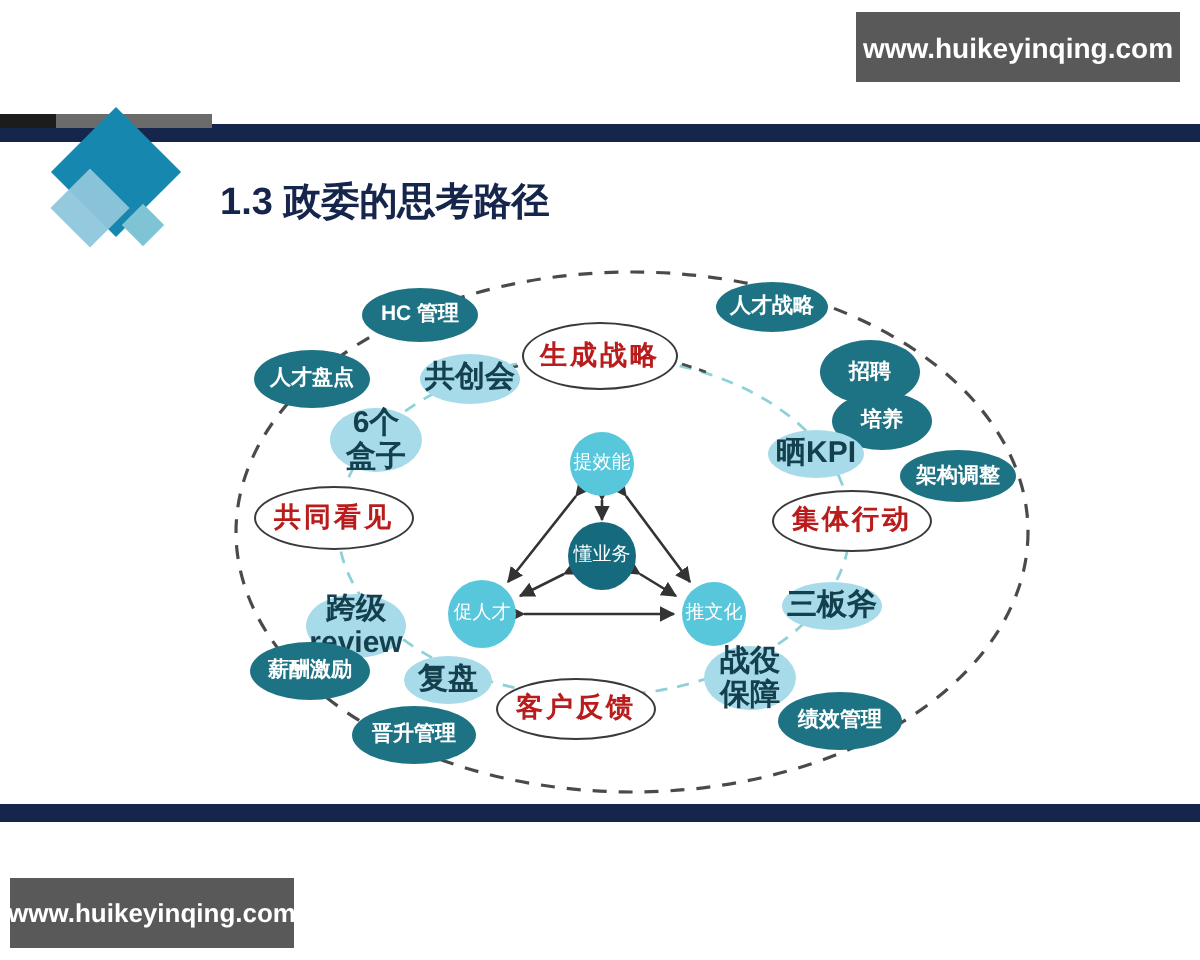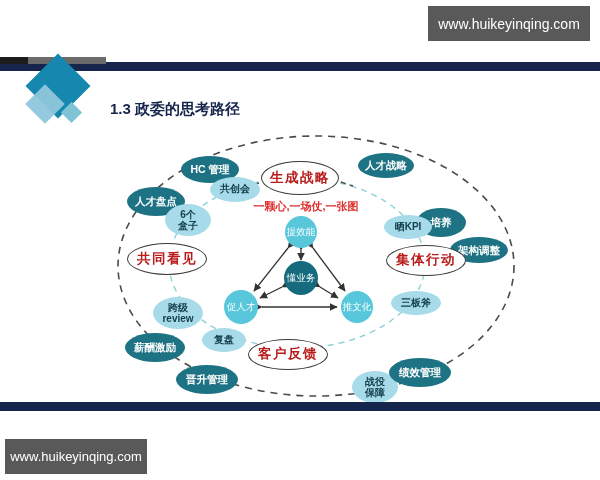--- a/index.html
+++ b/index.html
@@ -1,41 +1,41 @@
 <!DOCTYPE html>
 <html><head>
 <meta charset="utf-8">
 <style>
   * { margin:0; padding:0; box-sizing:border-box; }
   body { font-family:"Liberation Sans","DejaVu Sans",sans-serif; background:#fff; }
   .page { position:relative; width:600px; height:480px; background:#fff; overflow:hidden; }
 
   
-  .site-badge { position:absolute; background:#595959; color:#fff; font-weight:normal;
+  .site-badge { position:absolute; background:#595959; color:#fff; font-weight:bold;
                 display:flex; align-items:center; justify-content:center; }
   .badge-top { left:428px; top:6px; width:162px; height:35px; font-size:14px; }
   .badge-bottom { left:5px; top:439px; width:142px; height:35px; font-size:13px; }
   .top-bar { position:absolute; left:0; top:62px; width:600px; height:9px; background:#16254c; }
   .top-bar-black { position:absolute; left:0; top:57px; width:28px; height:7px; background:#1c1c1c; }
   .top-bar-gray { position:absolute; left:28px; top:57px; width:78px; height:7px; background:#6b6b6b; }
   .bottom-bar { position:absolute; left:0; top:402px; width:600px; height:9px; background:#16254c; }
 
   .diamond { position:absolute; }
   .d-main { left:35px; top:63px; width:46px; height:46px; background:#1687ae; transform:rotate(45deg); }
   .d-light { left:31px; top:90px; width:28px; height:28px; background:#8fc6dc; transform:rotate(45deg); opacity:.95; }
   .d-small { left:64px; top:105px; width:15px; height:15px; background:#7fc4d4; transform:rotate(45deg); }
 
-  .page-title { position:absolute; left:110px; top:100px; font-size:15px; font-weight:bold; color:#16254c; }
+  .page-title { position:absolute; left:110px; top:88px; font-size:19px; font-weight:bold; color:#16254c; }
 
   
   svg.lines { position:absolute; left:0; top:0; }
   .node { position:absolute; display:flex; align-items:center; justify-content:center;
           text-align:center; border-radius:50%; white-space:pre-line; line-height:1.15; }
-  .n-dark { background:#1d7383; color:#fff; font-weight:bold; font-size:10.5px;margin-top:12px; }
-  .n-light { background:#a7dbe9; color:#14404e; font-weight:bold; font-size:10px; }
+  .n-dark { background:#1d7383; color:#fff; font-weight:bold; font-size:10.5px; }
+  .n-light { background:#a7dbe9; color:#14404e; font-weight:bold; font-size:15px; }
   .n-outline { background:#fff; border:1.5px solid #3a3a3a; color:#b91c1c;
                font-weight:bold; font-size:13.5px; letter-spacing:1.5px; }
   .n-circle { background:#58c7db; color:#fff; font-weight:normal; font-size:9.5px; }
   .n-circle-dark { background:#156b7d; }
   .slogan { position:absolute; left:240px; top:199px; width:132px; text-align:center;
             color:#e03030; font-weight:bold; font-size:11px; }
 </style>
 </head>
 <body>
 
@@ -77,31 +77,31 @@
   <div class="node n-light" style="left:165px; top:204px; width:46px; height:32px;">6个
 盒子</div>
   <div class="node n-outline" style="left:127px; top:243px; width:80px; height:32px;text-align:center;">共同看见</div>
   <div class="node n-light" style="left:153px; top:285px; width:50px; height:32px;margin-top:12px;">跨级
 review</div>
   <div class="node n-dark" style="left:125px; top:320.5px; width:60px; height:29px;">薪酬激励</div>
   <div class="node n-light" style="left:202px; top:328px; width:44px; height:24px;">复盘</div>
   <div class="node n-dark" style="left:176px; top:352.5px; width:62px; height:29px;">晋升管理</div>
   <div class="node n-outline" style="left:261px; top:161px; width:78px; height:34px;">生成战略</div>
   <div class="node n-dark" style="left:358px; top:140.5px; width:56px; height:25px;">人才战略</div>
+  <div class="node n-dark" style="left:410px; top:170px; width:50px; height:32px;">招聘</div>
   <div class="node n-dark" style="left:416px; top:195.5px; width:50px; height:29px;">培养</div>
   <div class="node n-light" style="left:384px; top:215px; width:48px; height:24px;">晒KPI</div>
   <div class="node n-dark" style="left:450px; top:225px; width:58px; height:26px;">架构调整</div>
   <div class="node n-outline" style="left:386px; top:244.5px; width:80px; height:31px;">集体行动</div>
   <div class="node n-light" style="left:391px; top:291px; width:50px; height:24px;">三板斧</div>
-  <div class="node n-light" style="left:352px; top:323px; width:46px; height:32px;margin-top:48px;">战役
+  <div class="node n-light" style="left:352px; top:323px; width:46px; height:32px;">战役
 保障</div>
   <div class="node n-dark" style="left:389px; top:345.5px; width:62px; height:29px;">绩效管理</div>
   <div class="node n-outline" style="left:248px; top:338.5px; width:80px; height:31px;">客户反馈</div>
 
-  <div class="slogan">一颗心,一场仗,一张图</div>
 
   <div class="node n-circle" style="left:285px; top:216px; width:32px; height:32px;">提效能</div>
   <div class="node n-circle n-circle-dark" style="left:284px; top:261px; width:34px; height:34px;">懂业务</div>
   <div class="node n-circle" style="left:224px; top:290px; width:34px; height:34px;">促人才</div>
   <div class="node n-circle" style="left:341px; top:291px; width:32px; height:32px;">推文化</div>
 
   <div class="bottom-bar"></div>
   <div class="site-badge badge-bottom">www.huikeyinqing.com</div>
 
 </div>

